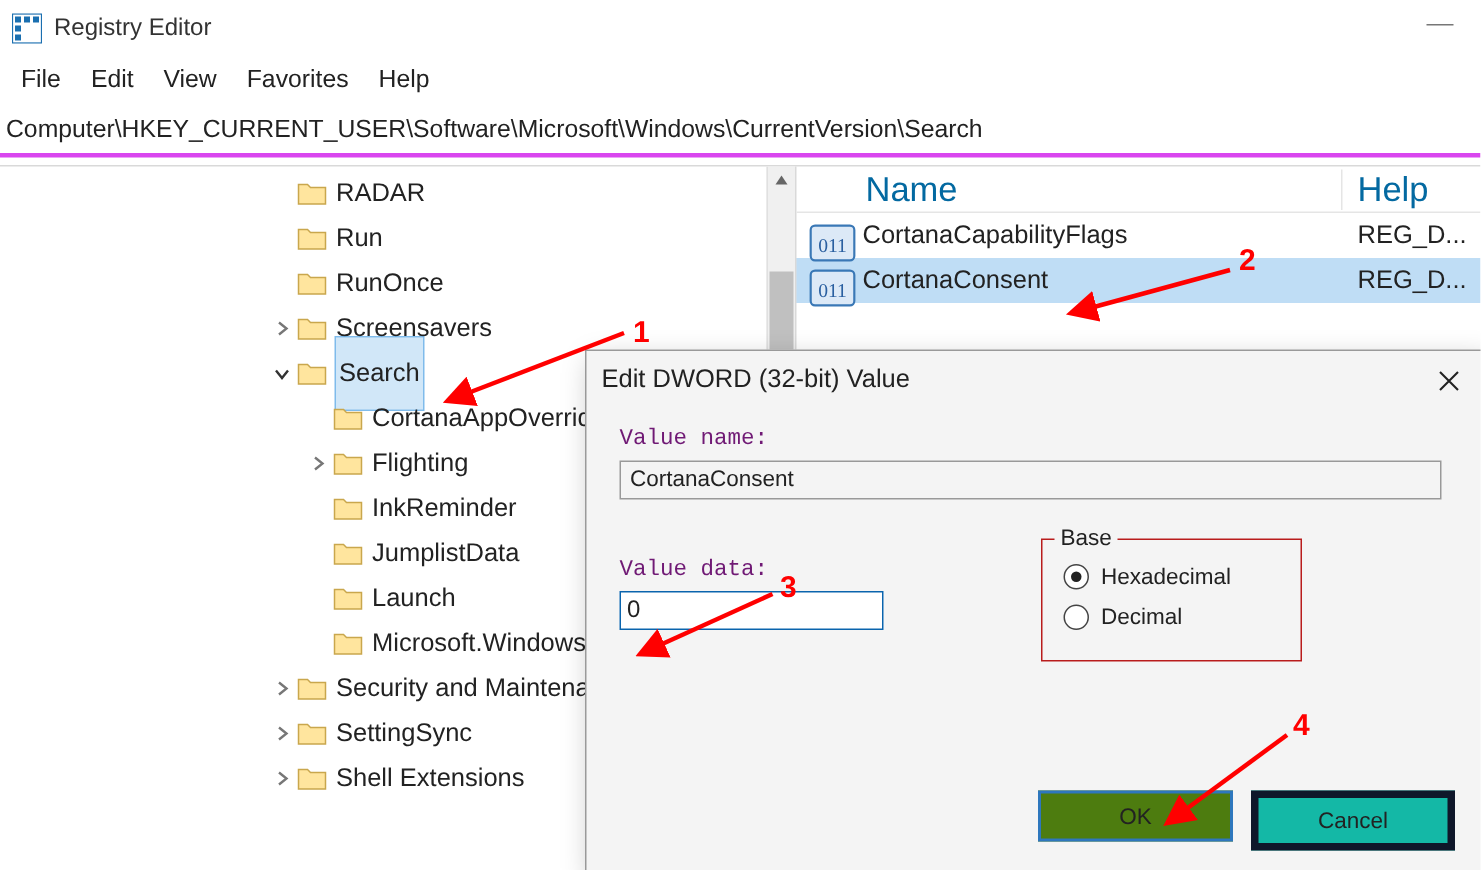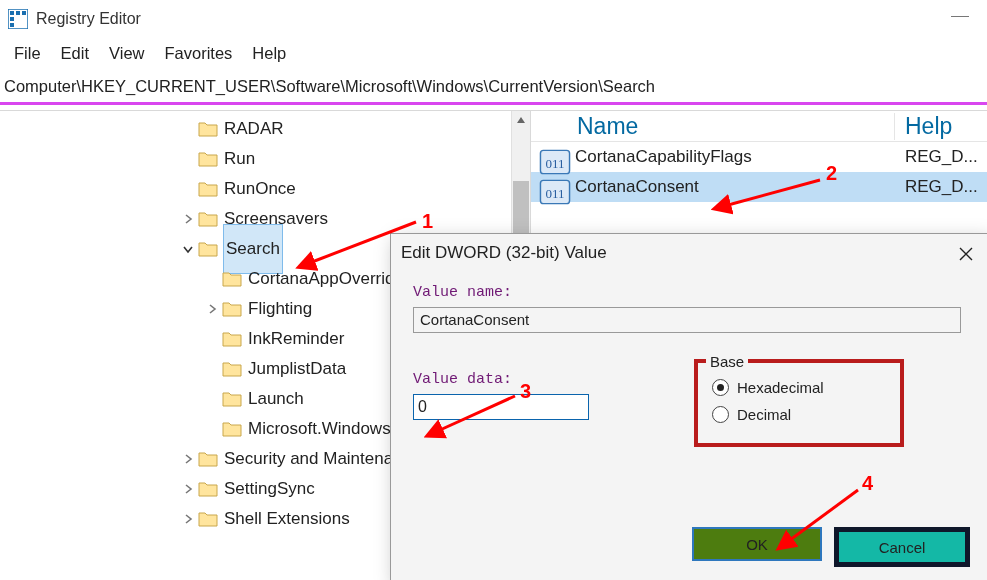--- a/index.html
+++ b/index.html
@@ -216,23 +216,23 @@
     font-family:inherit;
     color:#222;
     margin-top:6px;
   }
   .row2{
     display:flex;
     margin-top:38px;
     gap: 105px;
   }
   .fieldset{
-    border:4px solid #b91c1c;
+    border:1px solid #b91c1c;
     padding: 6px 16px 14px 14px;
-    width: 210px;
+    width: 174px;
     box-sizing:border-box;
     position:relative;
     margin-top:-12px;
   }
   .fieldset .legend{
     position:absolute;
     top:-10px; left:8px;
     background:#f4f4f4;
     padding:0 4px;
     font-size:15px;

